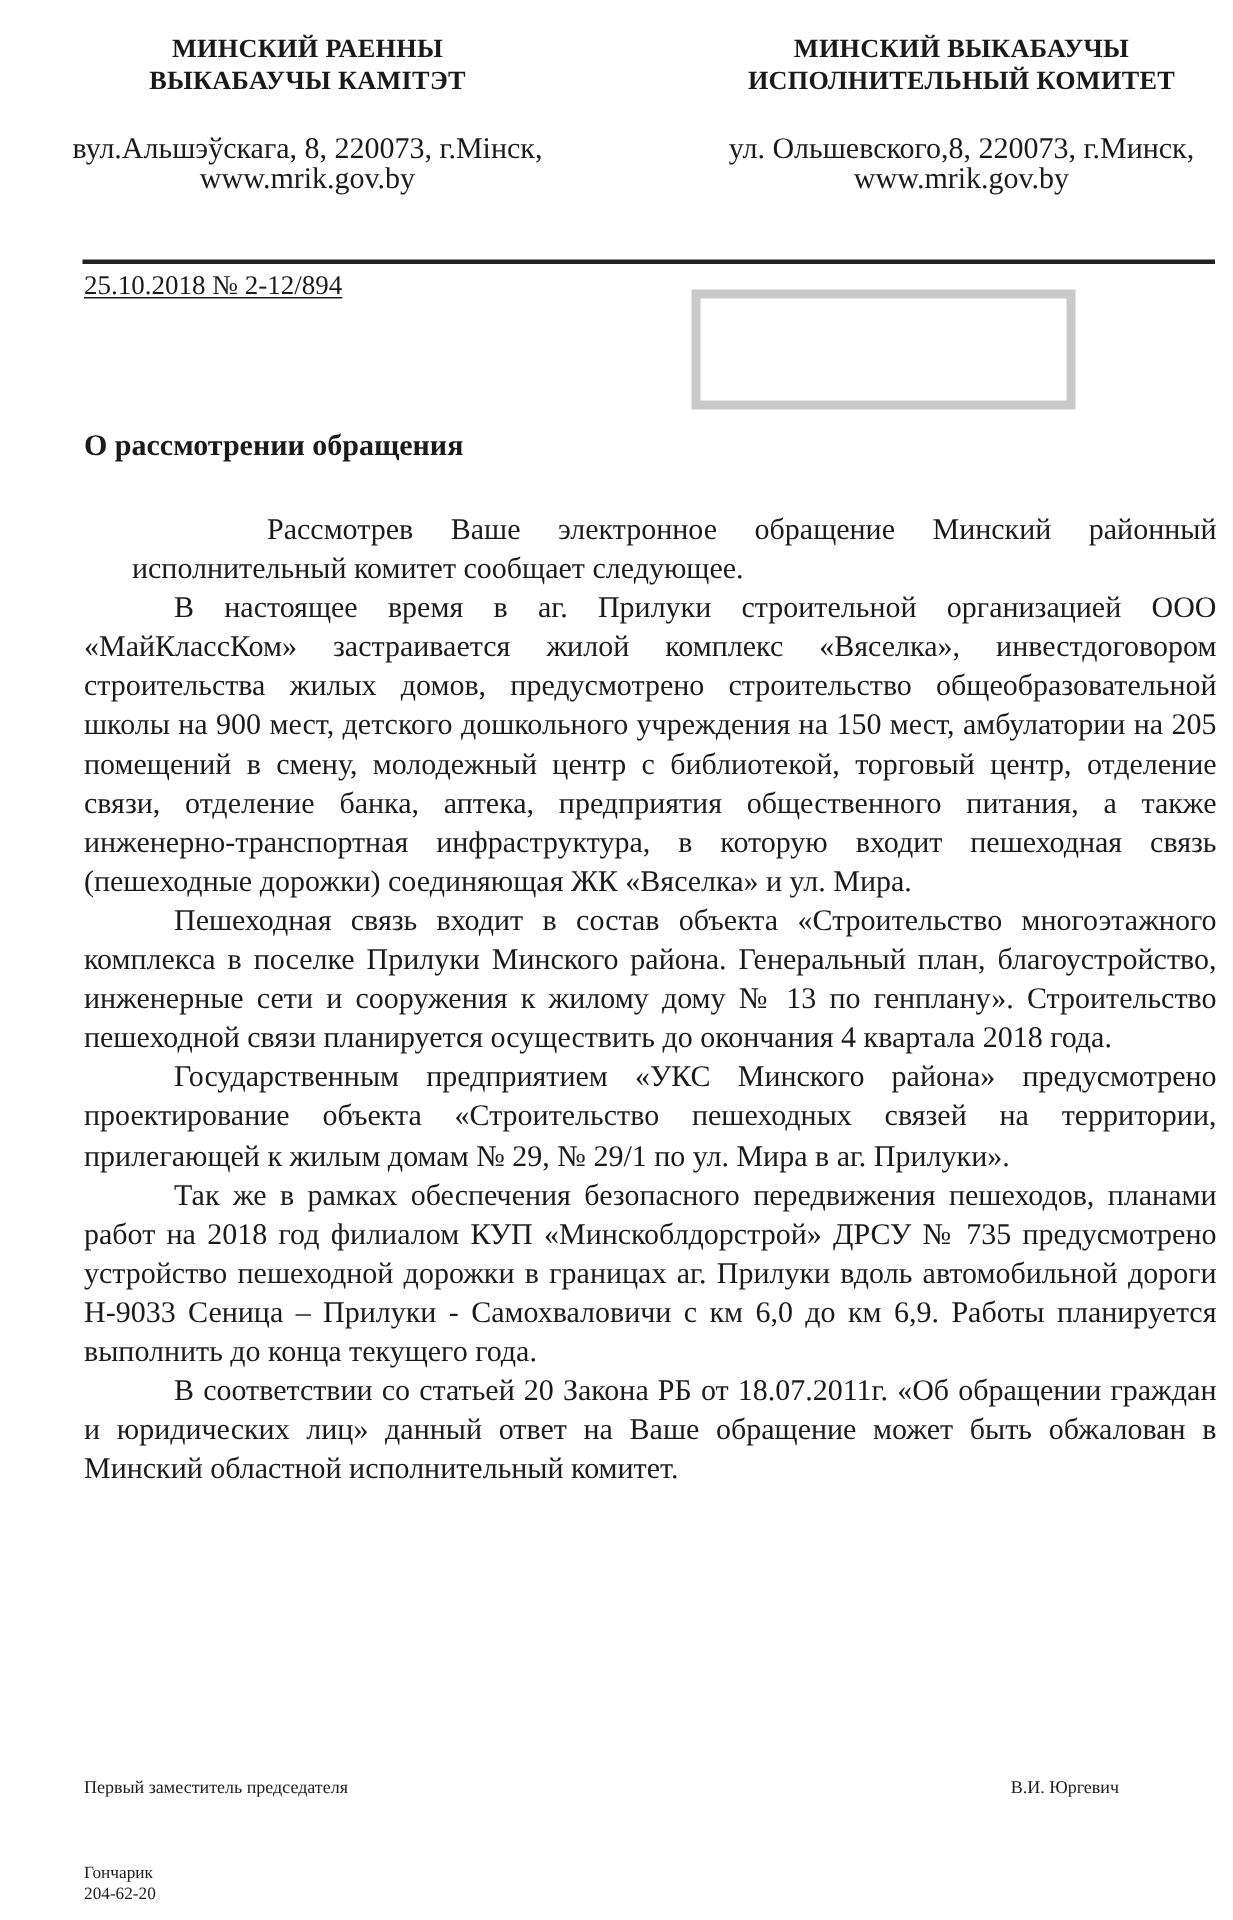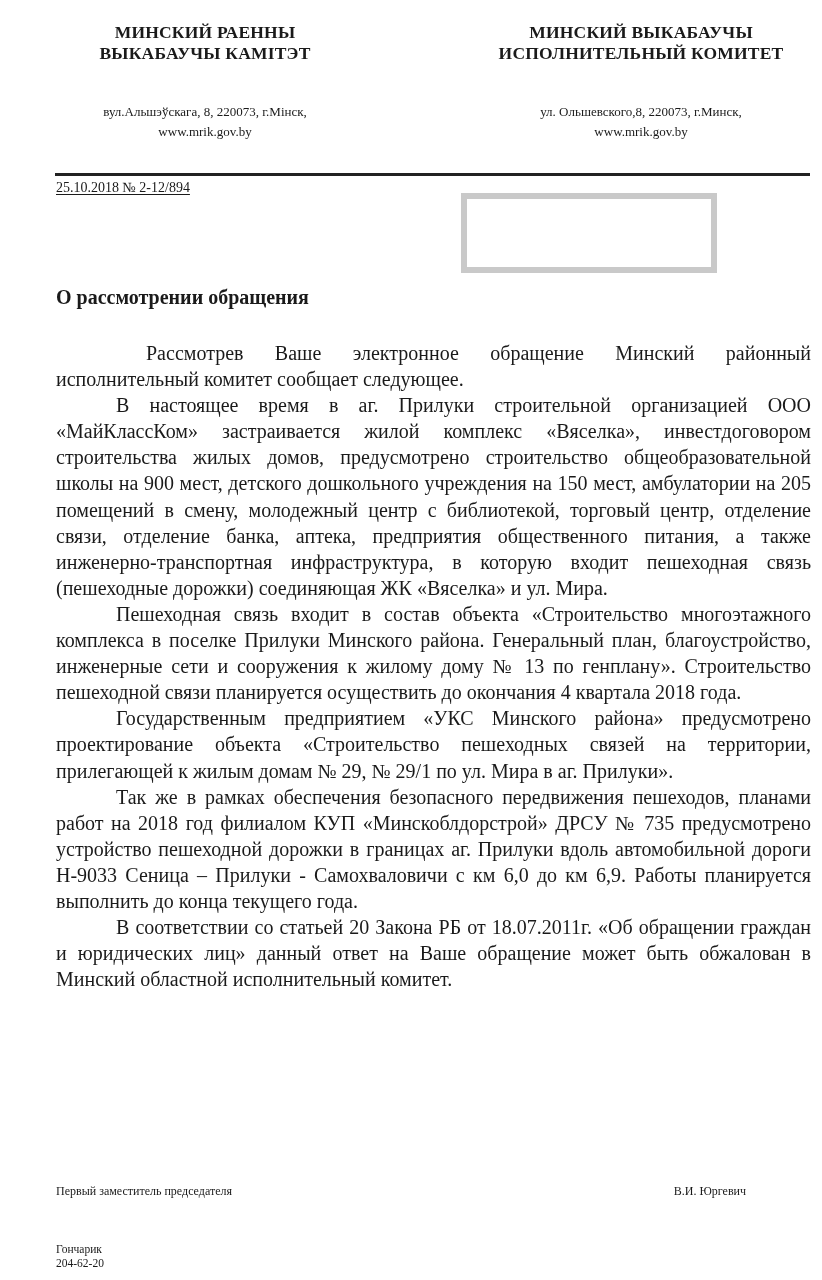--- a/index.html
+++ b/index.html
@@ -11,43 +11,43 @@
   .hdr-col {
     position: absolute; top: 22px; text-align: center;
   }
   .hdr-left { left: 40px; width: 330px; }
   .hdr-right { left: 476px; width: 330px; }
   .hdr-title {
     font-weight: bold; font-size: 17.5px; line-height: 21px;
     letter-spacing: 0.2px; margin: 0;
   }
   .hdr-addr {
-    margin-top: 38px; font-size: 13px; line-height: 19.5px;
+    margin-top: 26px; font-size: 20px; line-height: 19.5px;
   }
   .rule {
     position: absolute; left: 55px; top: 173px; width: 755px; height: 3px;
     background: #222;
   }
   .ref {
-    position: absolute; left: 56px; top: 180px; font-size: 14px;
+    position: absolute; left: 56px; top: 180px; font-size: 18px;
     text-decoration: underline; text-underline-offset: 2px;
   }
   .stamp-box {
     position: absolute; left: 461px; top: 193px; width: 244px; height: 68px;
     border: 6px solid #c9c9c9; background: #fff;
   }
   .subject {
     position: absolute; left: 56px; top: 286px; font-size: 20px; font-weight: bold;
   }
   .body-text {
     position: absolute; left: 56px; top: 340px; width: 755px;
     font-size: 20px; line-height: 26.1px; text-align: justify;
   }
   .body-text p { margin: 0; text-indent: 60px; }
-  .body-text p.first { text-indent: 90px; }
+  .body-text p.first { text-indent: 90px; margin-left: 32px; }
   .signature {
     position: absolute; left: 56px; top: 1184px; width: 690px;
     font-size: 12px; display: flex; justify-content: space-between;
   }
   .footer-note {
     position: absolute; left: 56px; top: 1242px; font-size: 11.5px; line-height: 14px;
   }
 </style>
 </head>
 <body>

